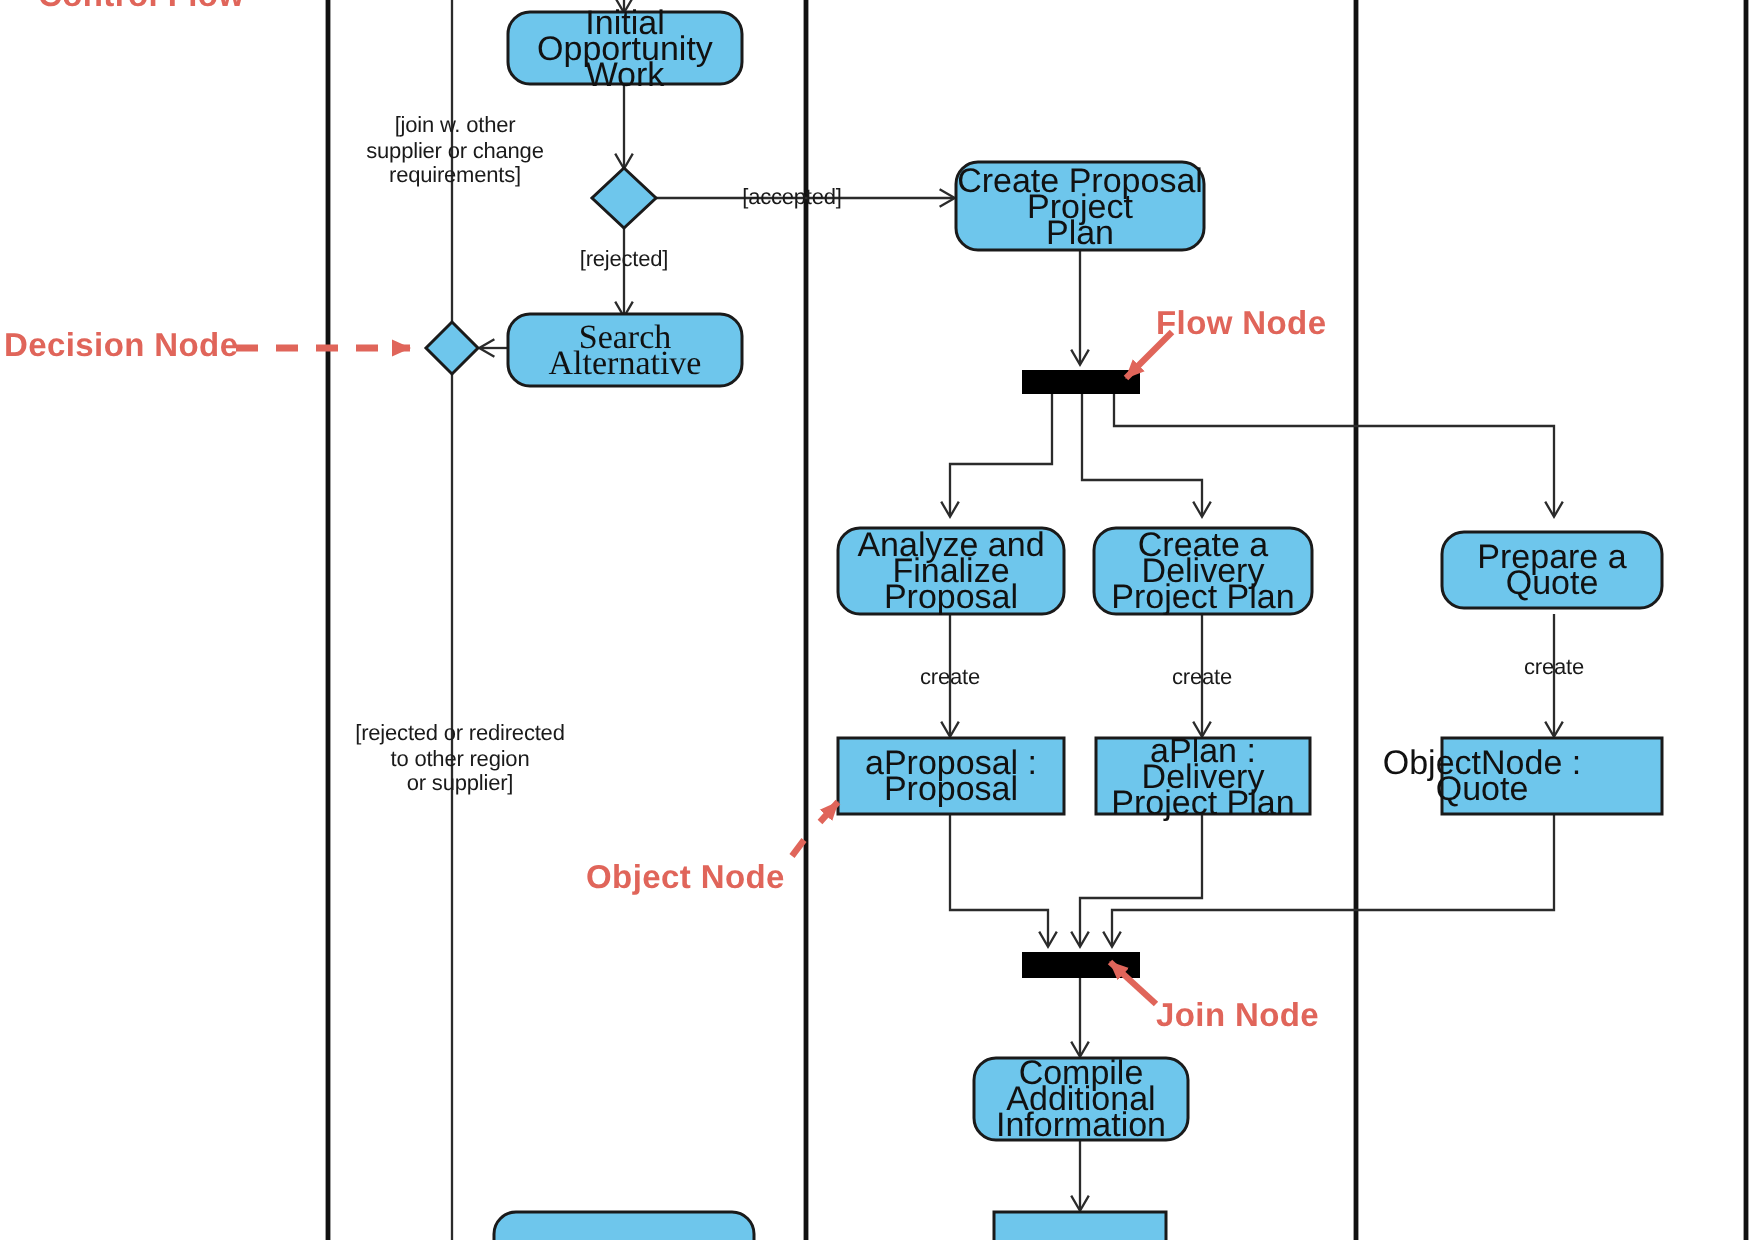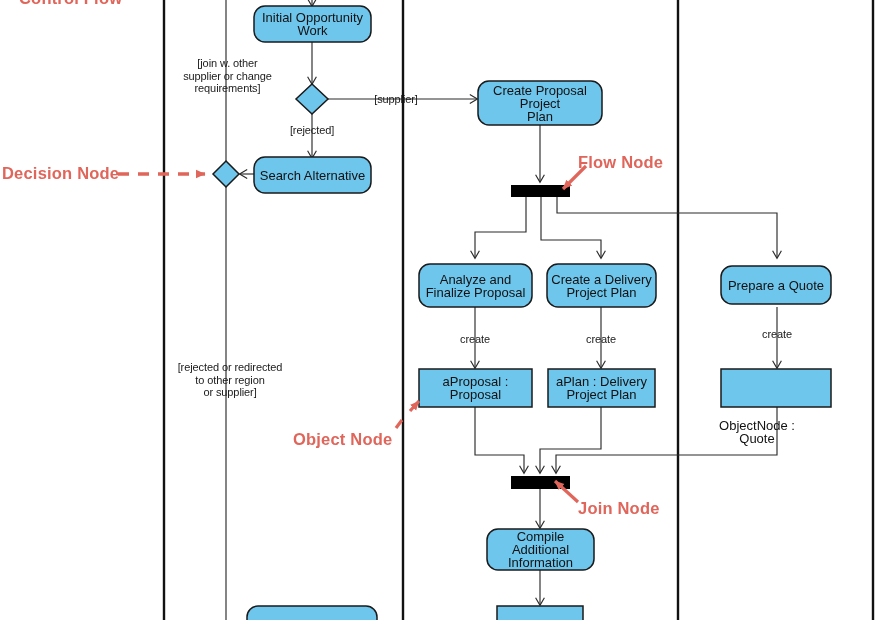--- a/index.html
+++ b/index.html
@@ -6,21 +6,21 @@
   html,body{margin:0;padding:0;background:#ffffff;}
   body{font-family:"Liberation Sans", sans-serif;}
   #stage{position:relative;width:878px;height:620px;overflow:hidden;background:#ffffff;}
   #stage svg{position:absolute;left:0;top:0;}
   .lbl{position:absolute;font-family:"Liberation Sans", sans-serif;color:#1a1a1a;
        font-size:11px;line-height:12.5px;text-align:center;white-space:pre-line;
        letter-spacing:-0.1px;}
   .ann{position:absolute;font-family:"Liberation Sans", sans-serif;
        font-weight:bold;font-size:16.5px;letter-spacing:0.2px;white-space:nowrap;}
   .node-text{position:absolute;display:flex;align-items:center;justify-content:center;
-       text-align:center;font-size:13px;line-height:13px;color:#111;
+       text-align:center;font-size:17px;line-height:13px;color:#111;
        font-family:"Liberation Sans", sans-serif;white-space:pre-line;pointer-events:none;}
 </style>
 </head>
 <body>
 
 <div id="stage">
 
   <svg width="878" height="620" viewBox="0 0 878 620">
     <defs>
       <marker id="arrowOpen" markerWidth="12" markerHeight="12" refX="9.2" refY="5" orient="auto" markerUnits="userSpaceOnUse">
@@ -103,48 +103,48 @@
     <g>
       <path d="M118,174 L205,174" stroke="#E0655A" stroke-width="3.4" fill="none" stroke-dasharray="11 9" marker-end="url(#arrowRedFill)"></path>
       <path d="M586,166 L563,189" stroke="#E0655A" stroke-width="3.2" fill="none" marker-end="url(#arrowRedFill)"></path>
       <path d="M578,502 L555,481" stroke="#E0655A" stroke-width="3.2" fill="none" marker-end="url(#arrowRedFill)"></path>
       <path d="M396,428 L402,420 M410,411 L419,401" stroke="#E0655A" stroke-width="3.2" fill="none" marker-end="url(#arrowRedFill)"></path>
     </g>
   </svg>
 
   <div class="node-text" style="left:254px;top:6px;width:117px;height:36px;">Initial Opportunity Work</div>
 
-  <div class="node-text" style="left:254px;top:157px;width:117px;height:36px;">Search Alternative</div>
+  <div class="node-text" style="left:254px;top:157px;width:117px;height:36px;font-family:Liberation Serif, serif;">Search Alternative</div>
 
   <div class="node-text" style="left:419px;top:264px;width:113px;height:43px;">Analyze and
 Finalize Proposal</div>
 
   <div class="node-text" style="left:478px;top:81px;width:124px;height:44px;">Create Proposal Project
 Plan</div>
 
   <div class="node-text" style="left:547px;top:264px;width:109px;height:43px;">Create a Delivery
 Project Plan</div>
 
   <div class="node-text" style="left:721px;top:266px;width:110px;height:38px;">Prepare a Quote</div>
 
   <div class="node-text" style="left:487px;top:529px;width:107px;height:41px;">Compile Additional
 Information</div>
 
   <div class="node-text" style="left:419px;top:369px;width:113px;height:38px;">aProposal : Proposal</div>
 
   <div class="node-text" style="left:548px;top:369px;width:107px;height:38px;">aPlan : Delivery
 Project Plan</div>
 
-  <div class="node-text" style="left:702px;top:369px;width:110px;height:38px;margin-top:44px;">ObjectNode : Quote</div>
+  <div class="node-text" style="left:686px;top:369px;width:110px;height:38px;">ObjectNode : Quote</div>
 
   <div class="lbl" style="left:160px;top:57px;width:135px;">[join w. other
 supplier or change
 requirements]</div>
 
-  <div class="lbl" style="left:362px;top:93px;width:68px;">[supplier]</div>
+  <div class="lbl" style="left:362px;top:93px;width:68px;">[accepted]</div>
 
   <div class="lbl" style="left:281px;top:124px;width:62px;">[rejected]</div>
 
   <div class="lbl" style="left:160px;top:361px;width:140px;">[rejected or redirected
 to other region
 or supplier]</div>
 
   <div class="lbl" style="left:445px;top:333px;width:60px;">create</div>
 
   <div class="lbl" style="left:571px;top:333px;width:60px;">create</div>

